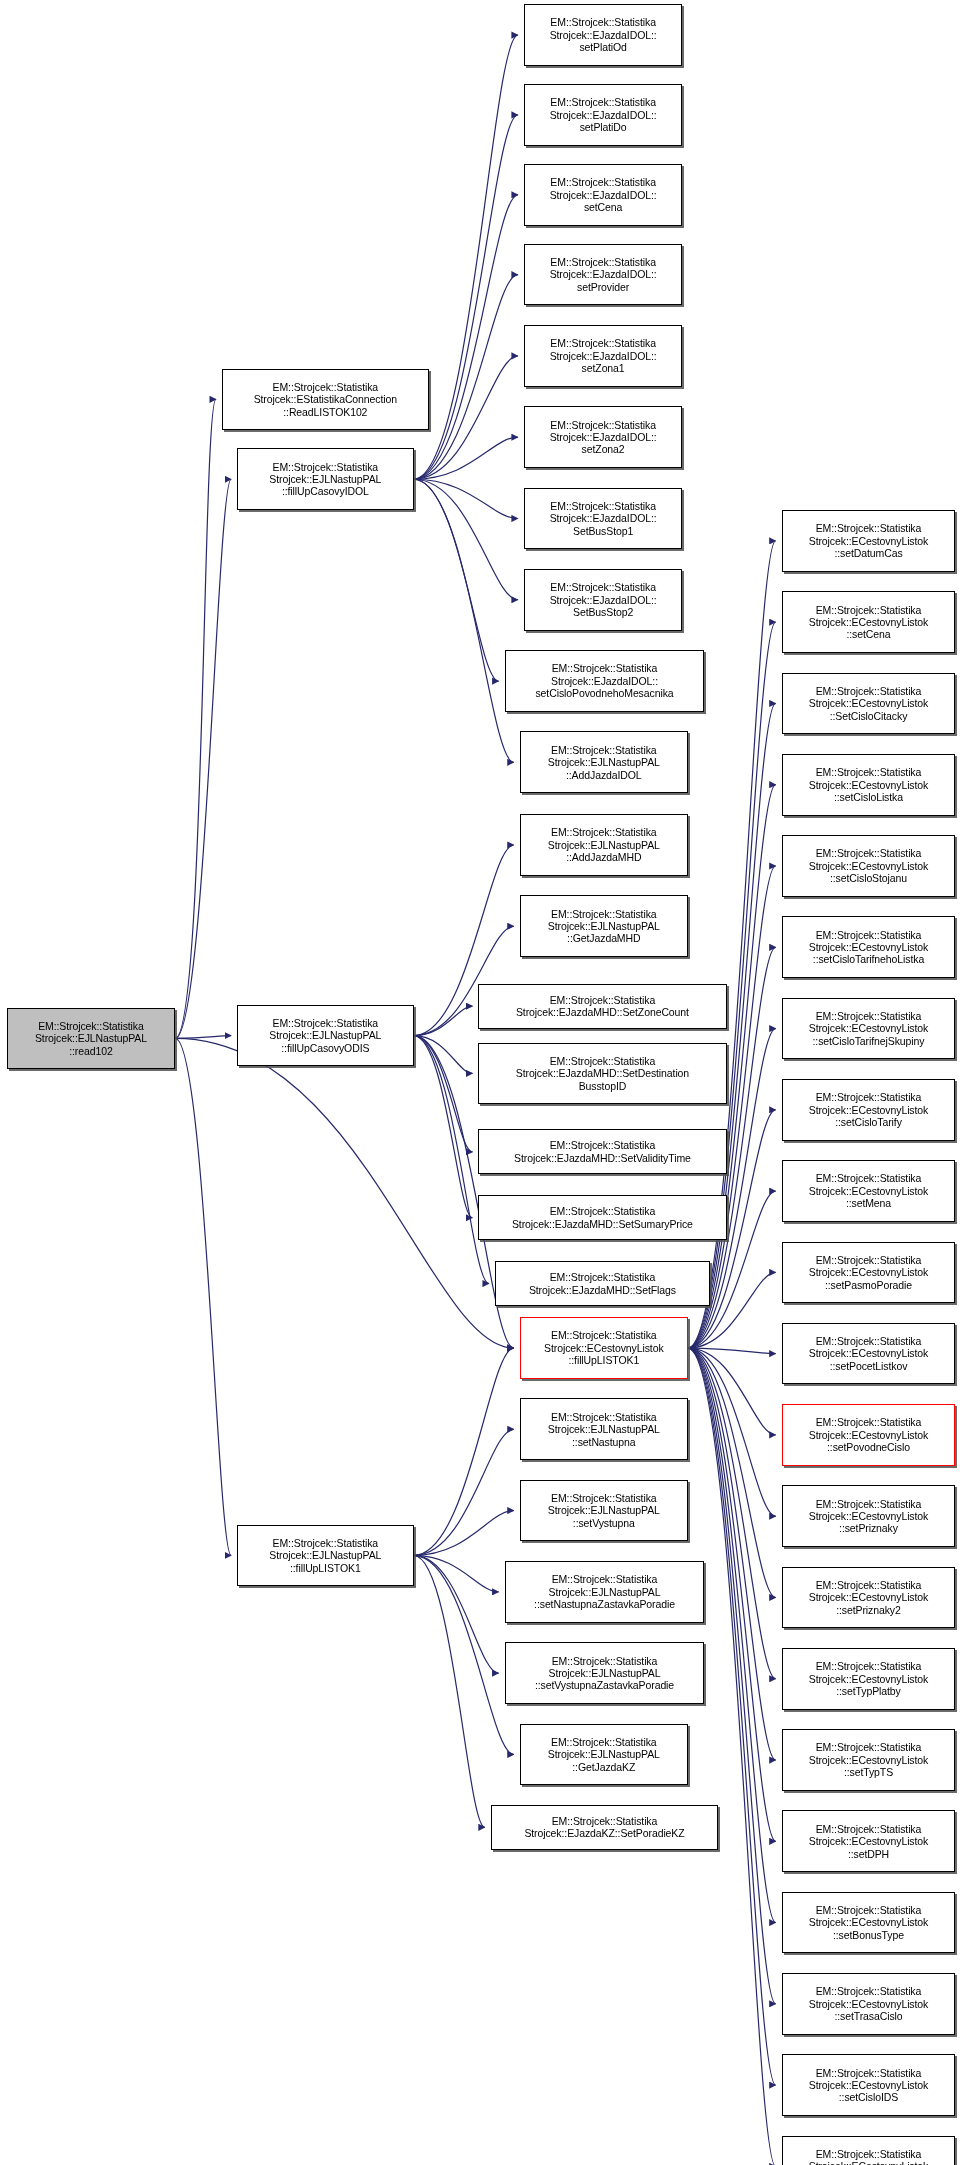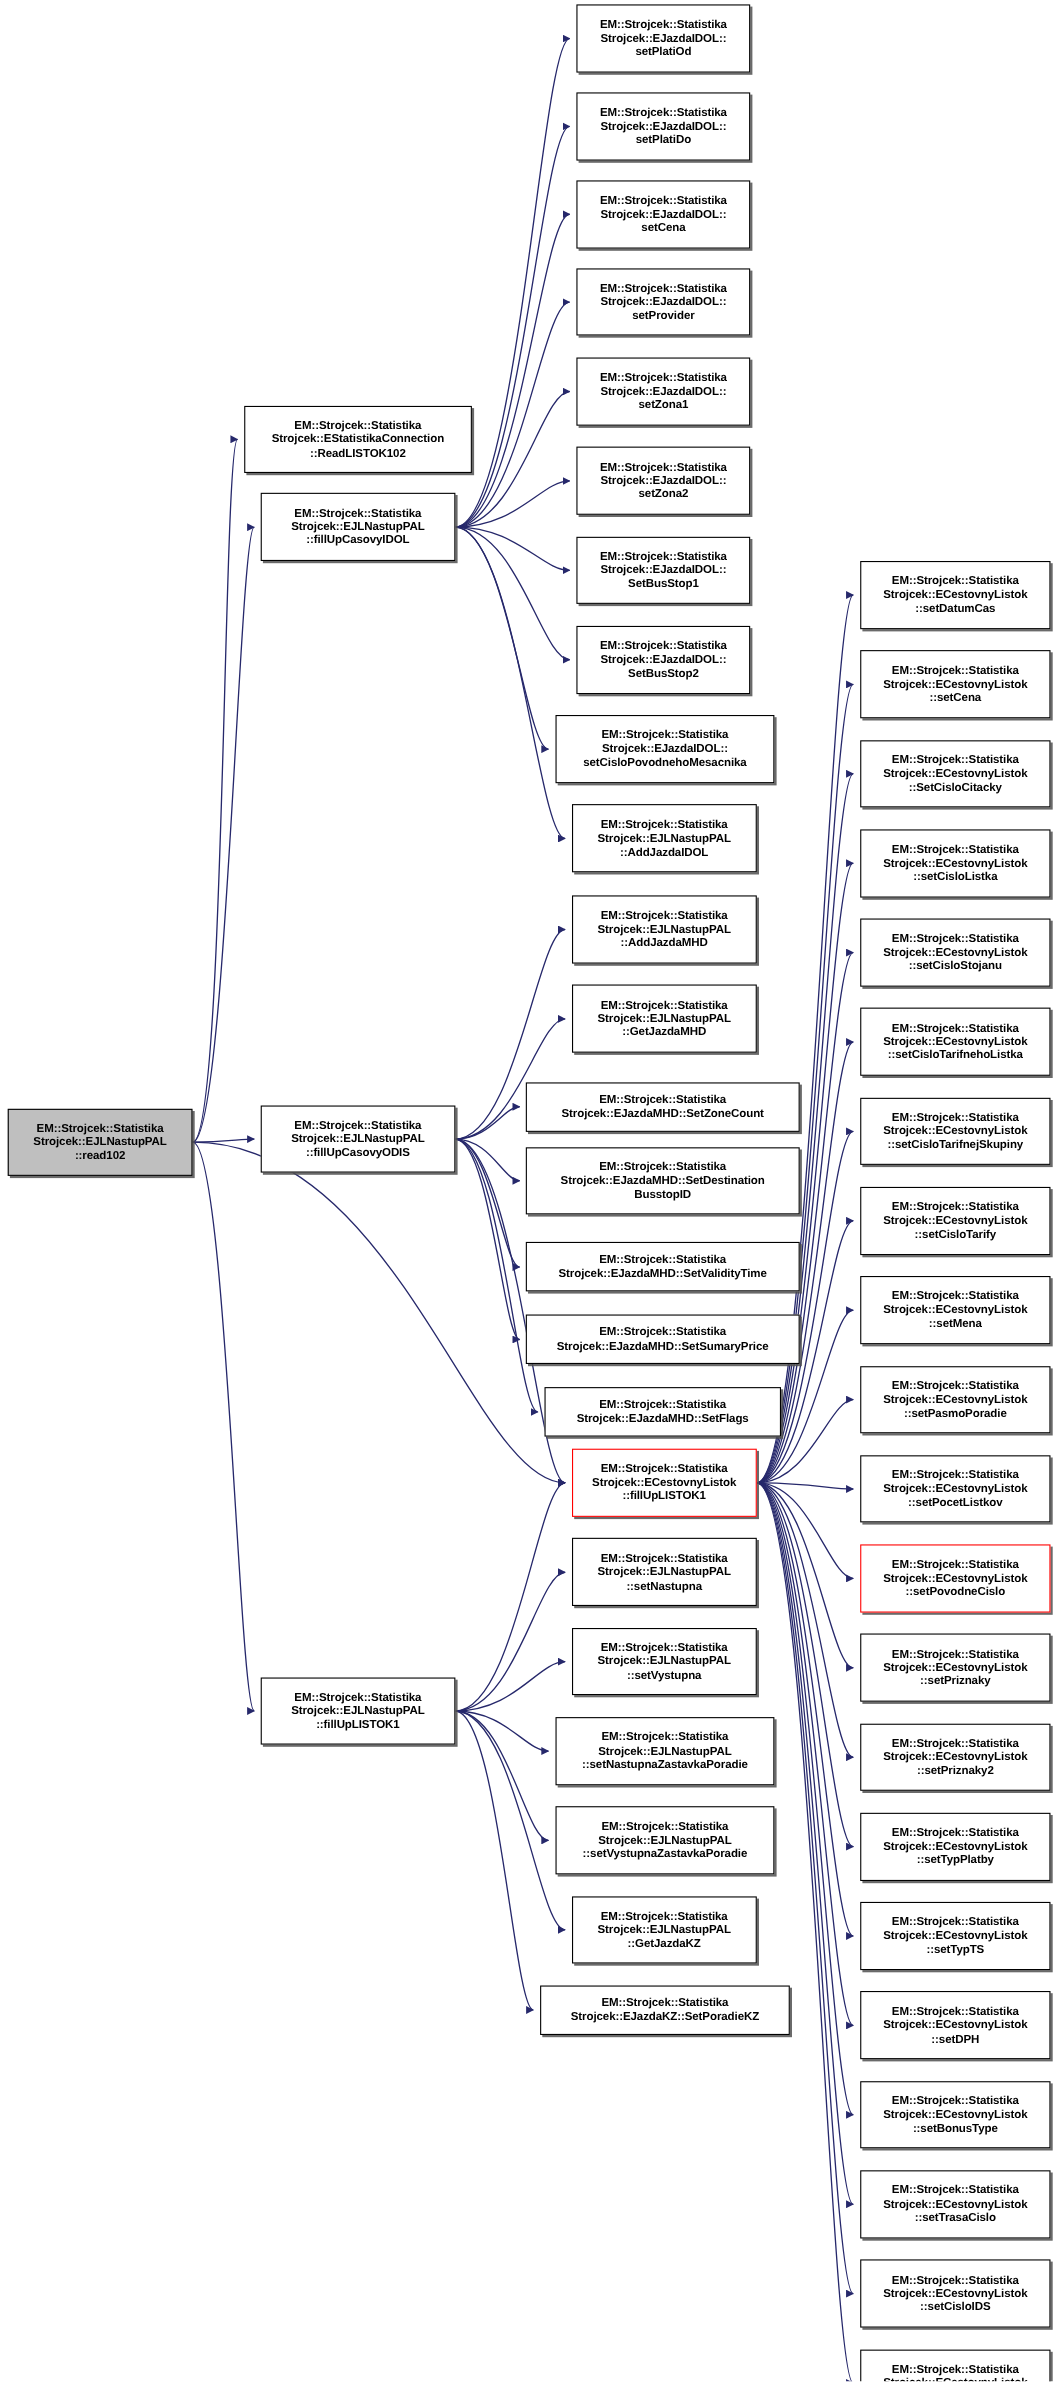--- a/index.html
+++ b/index.html
@@ -32,21 +32,20 @@
     display: flex;
     align-items: center;
     justify-content: center;
     text-align: center;
     font-size: 10.5px;
     line-height: 12.4px;
     color: #000000;
     letter-spacing: -0.1px;
     padding: 1px 3px;
     white-space: pre-line;
-    font-weight: bold;
   }
   .node.root {
     background: #bfbfbf;
     border: 1px solid #000000;
   }
   .node.hl {
     border: 1px solid #ff0000;
   }
 </style>
 </head>

